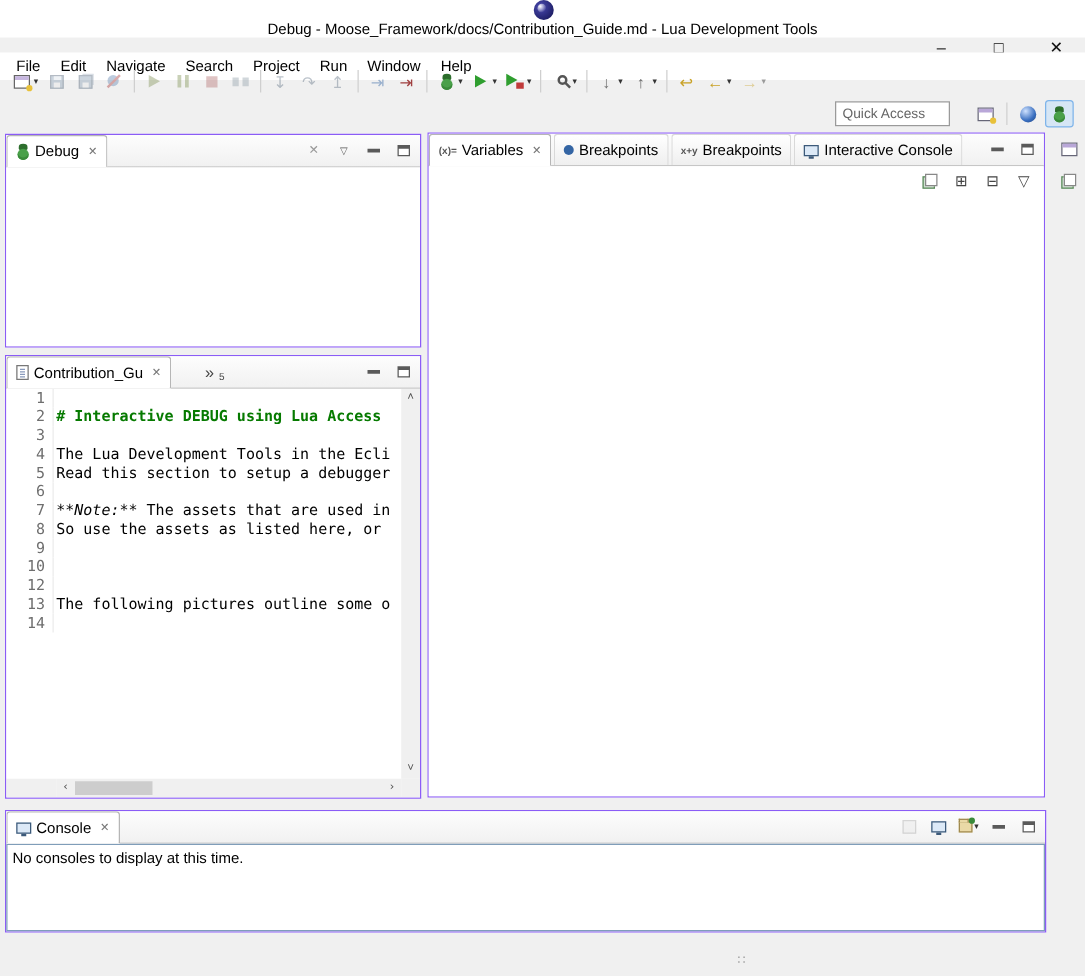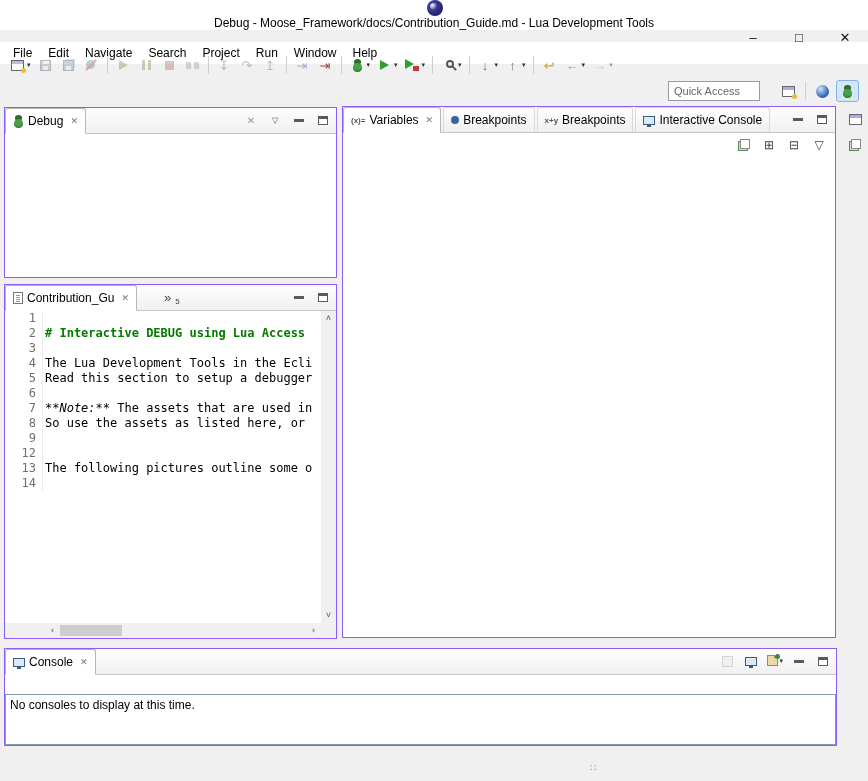--- a/index.html
+++ b/index.html
@@ -55,21 +55,21 @@
   .min-ico { width:10px; height:3px; background:#5a5a5a; }
   .max-ico { width:10px; height:9px; border:1px solid #5a5a5a; border-top:3px solid #5a5a5a; background:#fff; }
   .menu-ico { font-size:8px; color:#555; }
   .x-ico { font-size:10px; color:#9a9a9a; }
   .ico-text { font-size:8px; font-weight:bold; color:#555; white-space:nowrap; }
 
   
   .debug-panel    { left:4px;  top:107px; width:333px; height:171px; }
   .vars-panel     { left:342px; top:106px; width:494px; height:532px; }
   .editor-panel   { left:4px;  top:284px; width:333px; height:355px; }
-  .console-panel  { left:4px;  top:648px; width:833px; height:98px;gap:19px; }
+  .console-panel  { left:4px;  top:648px; width:833px; height:98px; }
   .panel-content { flex:1; background:#fff; position:relative; min-height:0; }
 
   .vars-toolbar { height:24px; background:#fff; display:flex; align-items:center; justify-content:flex-end; gap:9px; padding-right:8px; flex:none; }
   .vt-btn { width:16px; height:16px; display:flex; align-items:center; justify-content:center; font-size:12px; color:#444; }
 
   
   .editor-body { position:relative; flex:1; min-height:0; overflow:hidden;
     font-family:"DejaVu Sans Mono","Liberation Mono",monospace; font-size:12px; }
   .ed-lines { position:absolute; left:0; top:0; right:15px; bottom:15px; overflow:hidden; background:#fff; }
   .ed-line { display:flex; height:15px; line-height:15px; }
@@ -413,20 +413,24 @@
         </div>
         <div class="ed-line">
           <span class="ln">8</span>
           <span class="code">So use the assets as listed here, or </span>
         </div>
         <div class="ed-line">
           <span class="ln">9</span>
           <span class="code"></span>
         </div>
         <div class="ed-line">
+          <span class="ln">10</span>
+          <span class="code"></span>
+        </div>
+        <div class="ed-line">
           <span class="ln">12</span>
           <span class="code"></span>
         </div>
         <div class="ed-line">
           <span class="ln">13</span>
           <span class="code">The following pictures outline some o</span>
         </div>
         <div class="ed-line">
           <span class="ln">14</span>
           <span class="code"></span>

